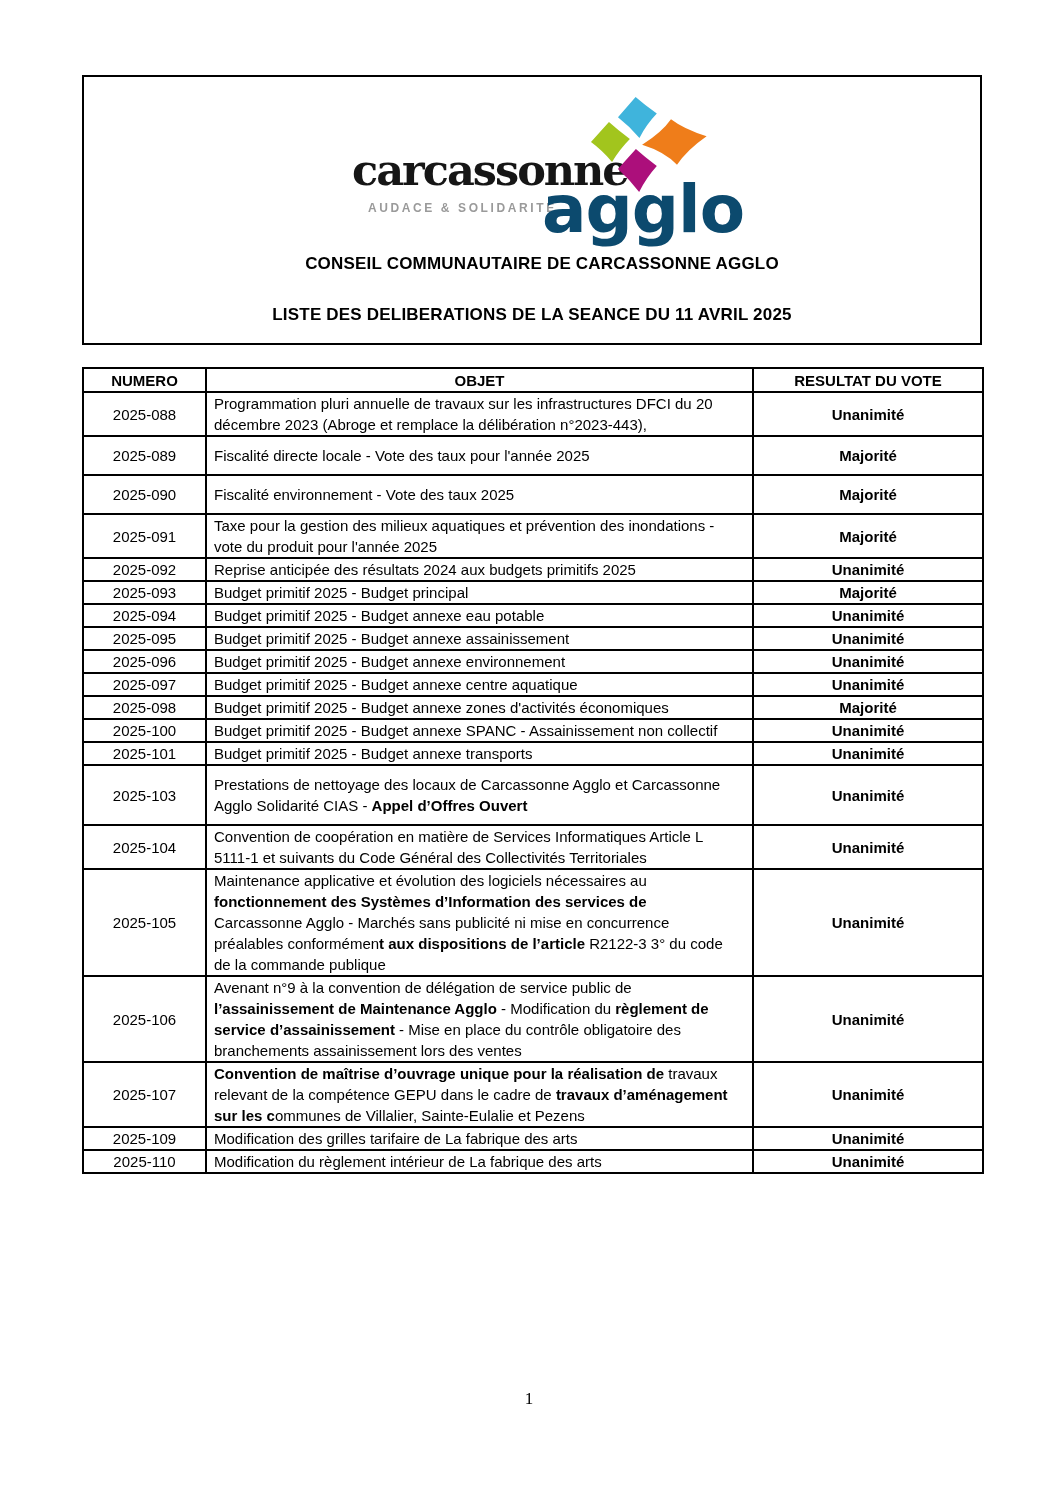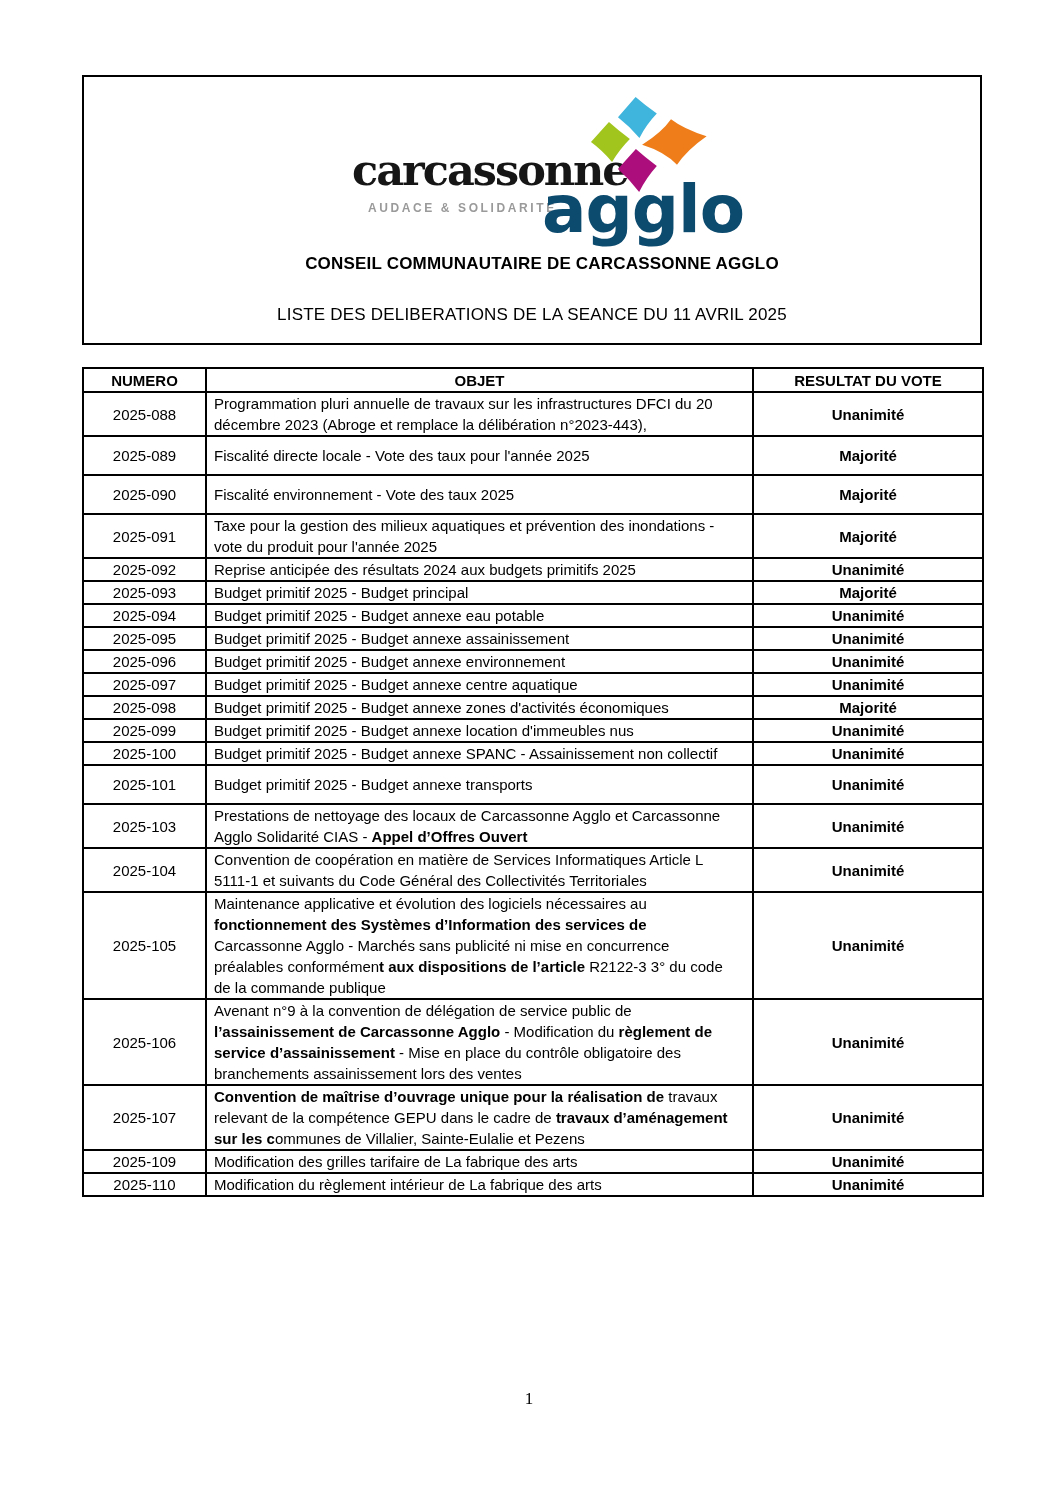--- a/index.html
+++ b/index.html
@@ -84,21 +84,21 @@
     margin-top: 15px;
     font-size: 17px;
     font-weight: 700;
     text-align: center;
     letter-spacing: 0.2px;
     margin-left: 20px;
   }
   .doc-subtitle {
     margin-top: 31px;
     font-size: 17px;
-    font-weight: 400;
+    font-weight: 700;
     text-align: right;
     letter-spacing: 0.2px;
   }
 
   
   .delib-table {
     position: absolute;
     left: 82px;
     top: 367px;
     width: 900px;
@@ -240,25 +240,20 @@
         <td class="numero">2025-097</td>
         <td class="objet"><span>Budget primitif 2025 - Budget annexe centre aquatique</span></td>
         <td class="vote">Unanimité</td>
       </tr>
       <tr>
         <td class="numero">2025-098</td>
         <td class="objet"><span>Budget primitif 2025 - Budget annexe zones d'activités économiques</span></td>
         <td class="vote">Majorité</td>
       </tr>
       <tr>
-        <td class="numero">2025-099</td>
-        <td class="objet"><span>Budget primitif 2025 - Budget annexe location d'immeubles nus</span></td>
-        <td class="vote">Unanimité</td>
-      </tr>
-      <tr>
         <td class="numero">2025-100</td>
         <td class="objet"><span>Budget primitif 2025 - Budget annexe SPANC - Assainissement non collectif</span></td>
         <td class="vote">Unanimité</td>
       </tr>
       <tr>
         <td class="numero">2025-101</td>
         <td class="objet"><span>Budget primitif 2025 - Budget annexe transports</span></td>
         <td class="vote">Unanimité</td>
       </tr>
       <tr>
@@ -271,21 +266,21 @@
         <td class="objet"><span>Convention de coopération en matière de Services Informatiques Article L 5111-1 et suivants du Code Général des Collectivités Territoriales</span></td>
         <td class="vote">Unanimité</td>
       </tr>
       <tr>
         <td class="numero">2025-105</td>
         <td class="objet"><span>Maintenance applicative et évolution des logiciels nécessaires au </span><span class="b">fonctionnement des Systèmes d’Information des services de </span><span>Carcassonne Agglo - Marchés sans publicité ni mise en concurrence préalables conformémen</span><span class="b">t aux dispositions de l’article </span><span>R2122-3 3° du code de la commande publique</span></td>
         <td class="vote">Unanimité</td>
       </tr>
       <tr>
         <td class="numero">2025-106</td>
-        <td class="objet"><span>Avenant n°9 à la convention de délégation de service public de </span><span class="b">l’assainissement de Carcassonne Agglo</span><span> - Modification du </span><span class="b">règlement de service d’assainissement</span><span> - Mise en place du contrôle obligatoire des branchements assainissement lors des ventes</span></td>
+        <td class="objet"><span>Avenant n°9 à la convention de délégation de service public de </span><span class="b">l’assainissement de Maintenance Agglo</span><span> - Modification du </span><span class="b">règlement de service d’assainissement</span><span> - Mise en place du contrôle obligatoire des branchements assainissement lors des ventes</span></td>
         <td class="vote">Unanimité</td>
       </tr>
       <tr>
         <td class="numero">2025-107</td>
         <td class="objet"><span class="b">Convention de maîtrise d’ouvrage unique pour la réalisation de </span><span>travaux relevant de la compétence GEPU dans le cadre de </span><span class="b">travaux d’aménagement sur les c</span><span>ommunes de Villalier, Sainte-Eulalie et Pezens</span></td>
         <td class="vote">Unanimité</td>
       </tr>
       <tr>
         <td class="numero">2025-109</td>
         <td class="objet"><span>Modification des grilles tarifaire de La fabrique des arts</span></td>

